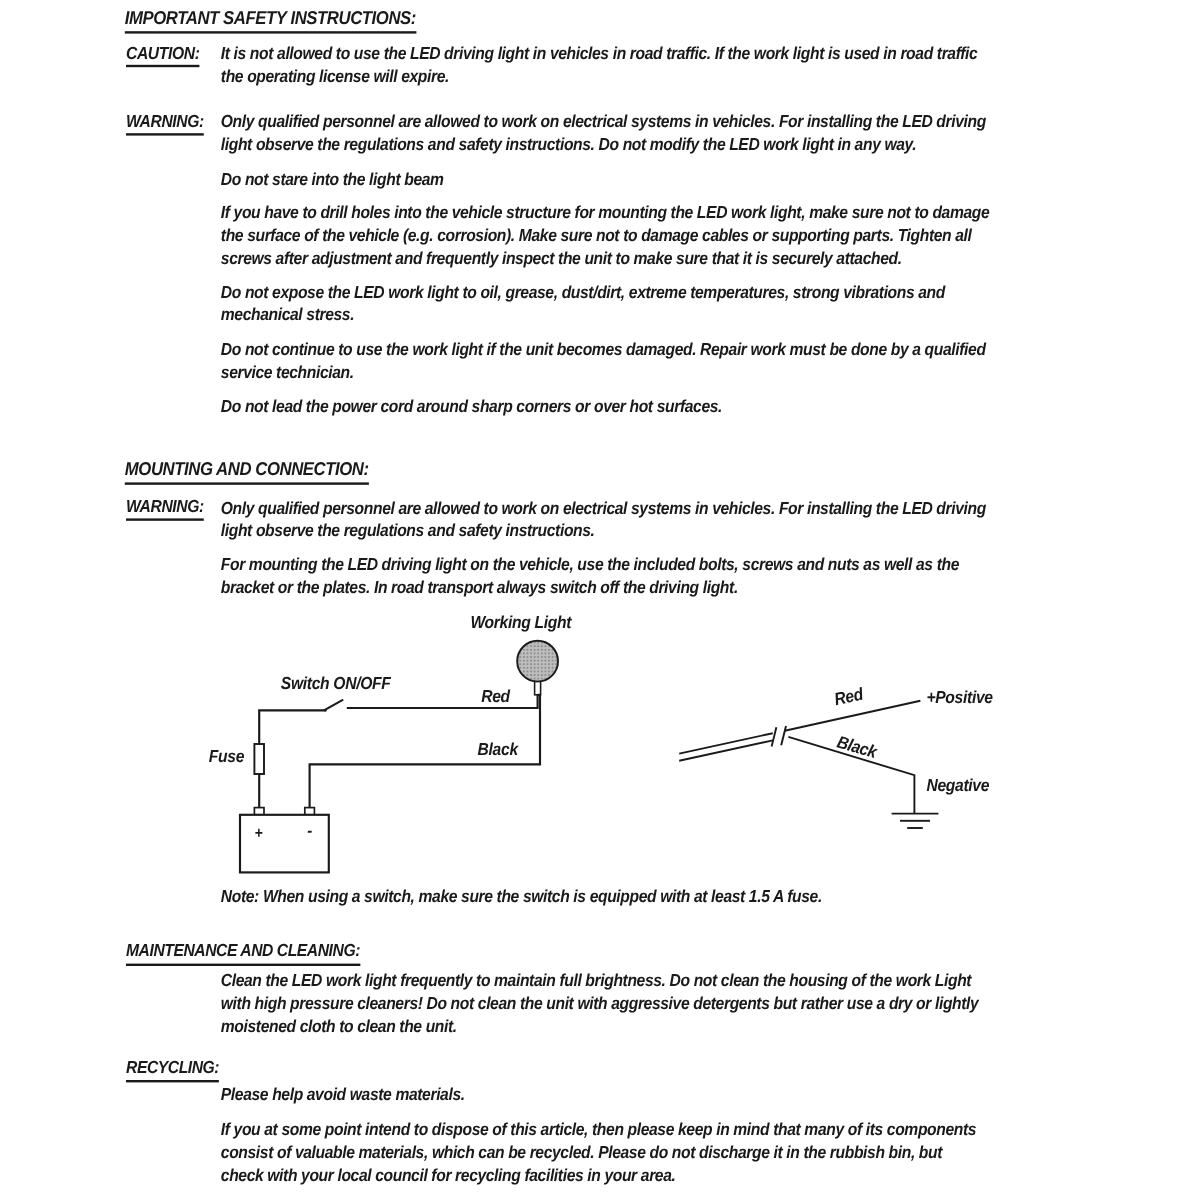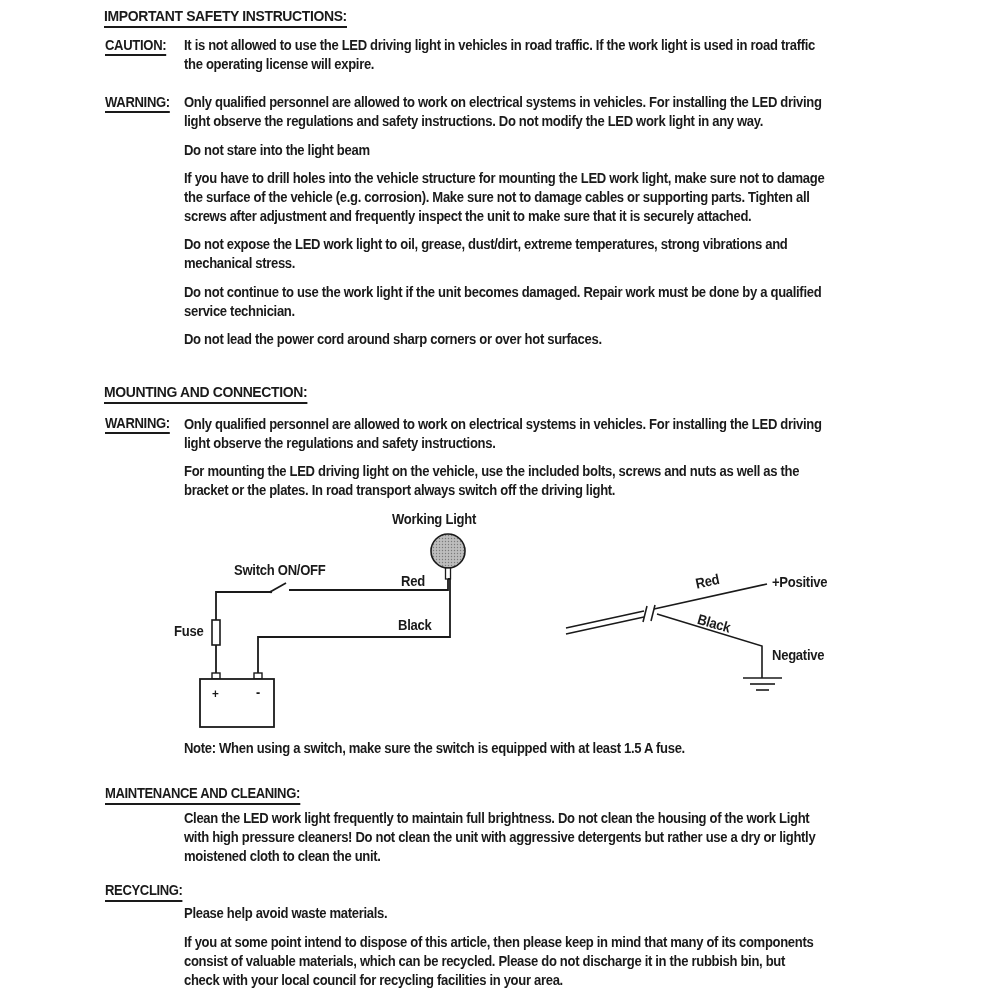--- a/index.html
+++ b/index.html
@@ -1,21 +1,21 @@
 <!DOCTYPE html>
 <html><head>
   <meta charset="utf-8">
   <style>
     html, body { margin: 0; padding: 0; background: #ffffff; }
     body {
       width: 1000px; height: 1000px; position: relative; overflow: hidden;
       font-family: "Liberation Sans", sans-serif;
       color: #1a1a1a;
     }
-    .page { position: absolute; left: 0; top: 0; width: 1000px; height: 716px; }
+    .page { position: absolute; left: 0; top: 0; width: 1000px; height: 716px; font-style: italic; }
     .t {
       position: absolute;
       font-family: "Liberation Sans", sans-serif;
       font-weight: bold;
       font-size: 14.5px;
       letter-spacing: -0.35px;
       line-height: 19.5px;
       transform-origin: left top;
       transform: scaleX(0.9);
       white-space: nowrap;

